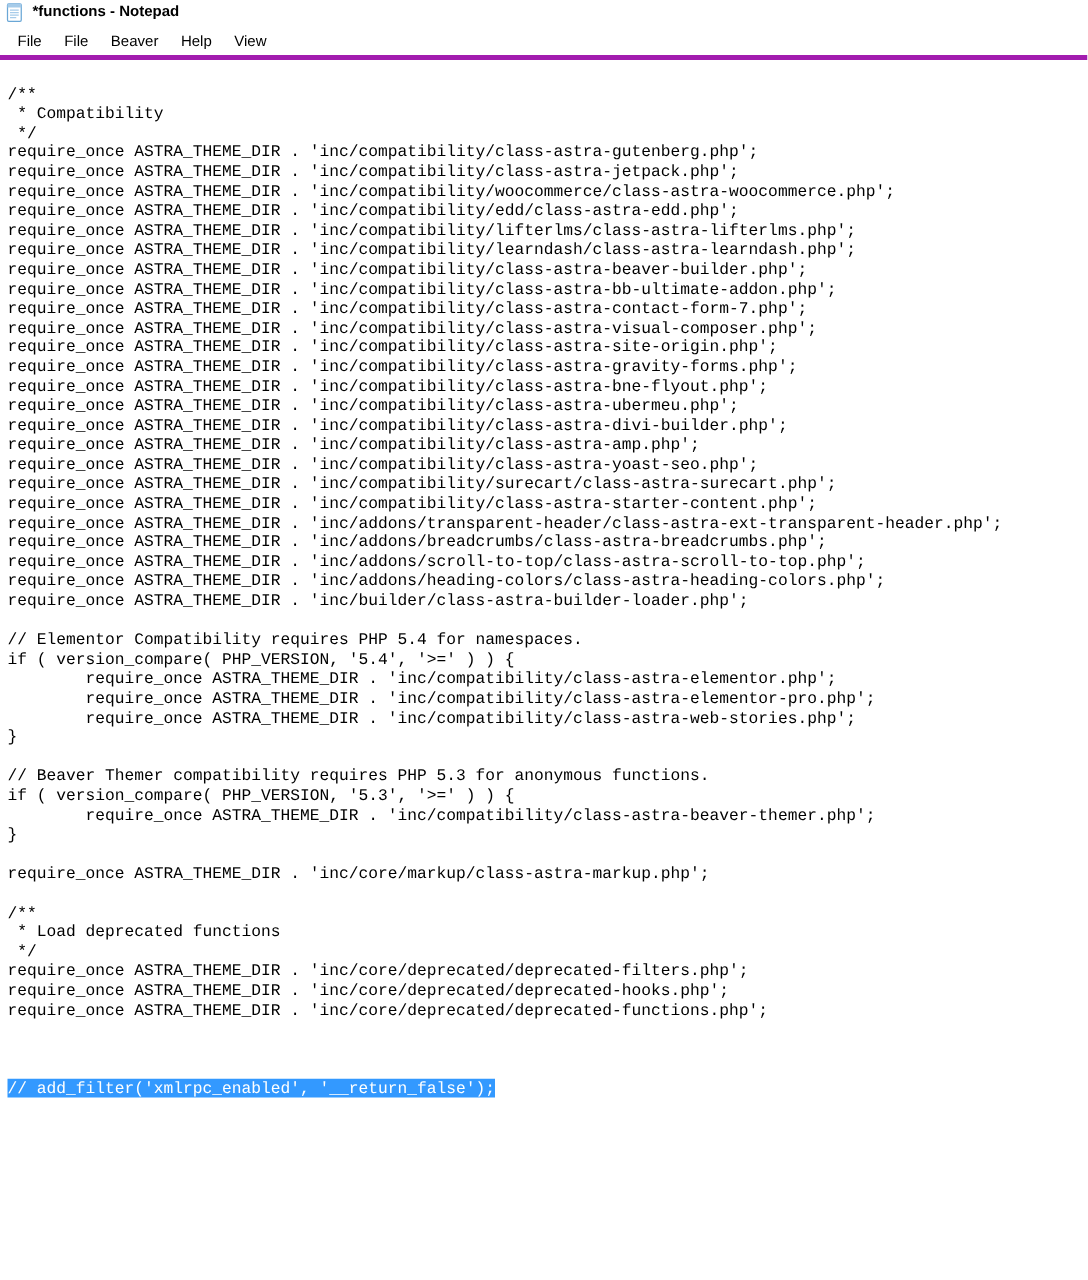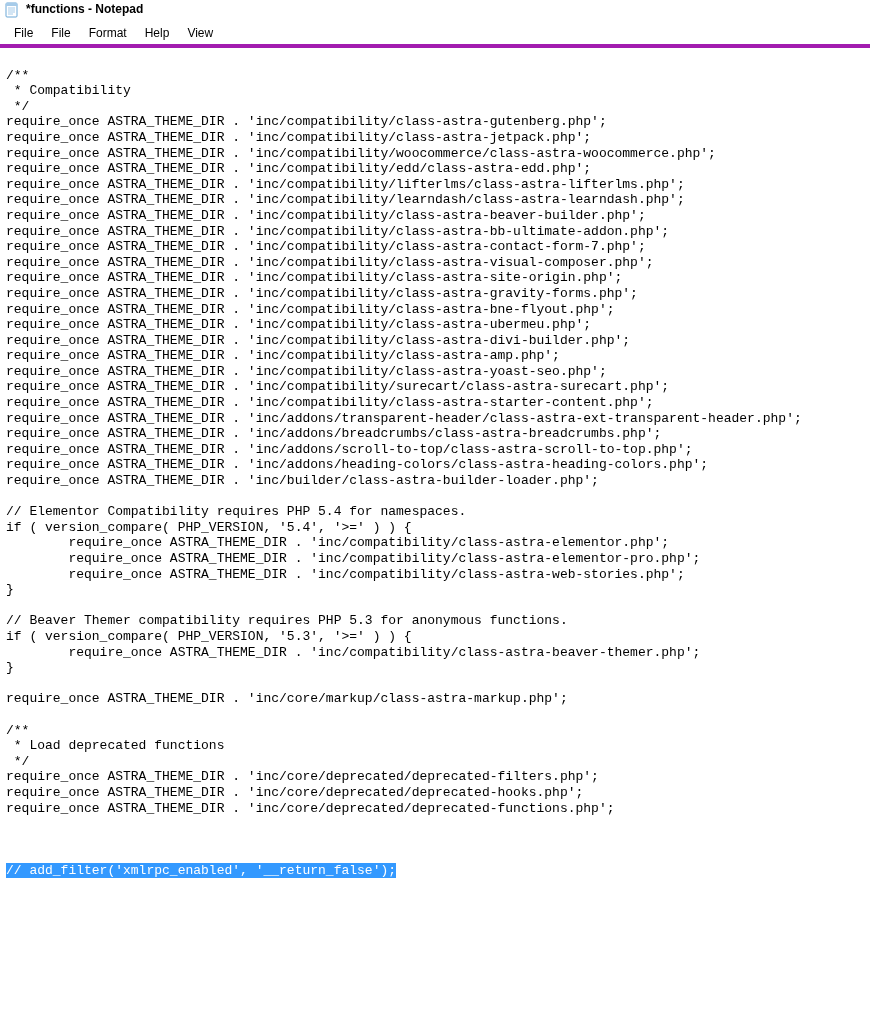--- a/index.html
+++ b/index.html
@@ -64,21 +64,21 @@
       <line x1="4" y1="10" x2="11" y2="10" stroke="#a6cbe9" stroke-width="1"></line>
       <line x1="4" y1="12" x2="9" y2="12" stroke="#a6cbe9" stroke-width="1"></line>
     </svg>
   </span>
   <span>*functions - Notepad</span>
 </div>
 
 <div class="menubar">
   <div class="menu-item">File</div>
   <div class="menu-item">File</div>
-  <div class="menu-item">Format</div>
+  <div class="menu-item">Beaver</div>
   <div class="menu-item">Help</div>
   <div class="menu-item">View</div>
 </div>
 
 <div class="editor">
 <span>/**</span>
 <span> * Compatibility</span>
 <span> */</span>
 <span>require_once ASTRA_THEME_DIR . 'inc/compatibility/class-astra-gutenberg.php';</span>
 <span>require_once ASTRA_THEME_DIR . 'inc/compatibility/class-astra-jetpack.php';</span>

